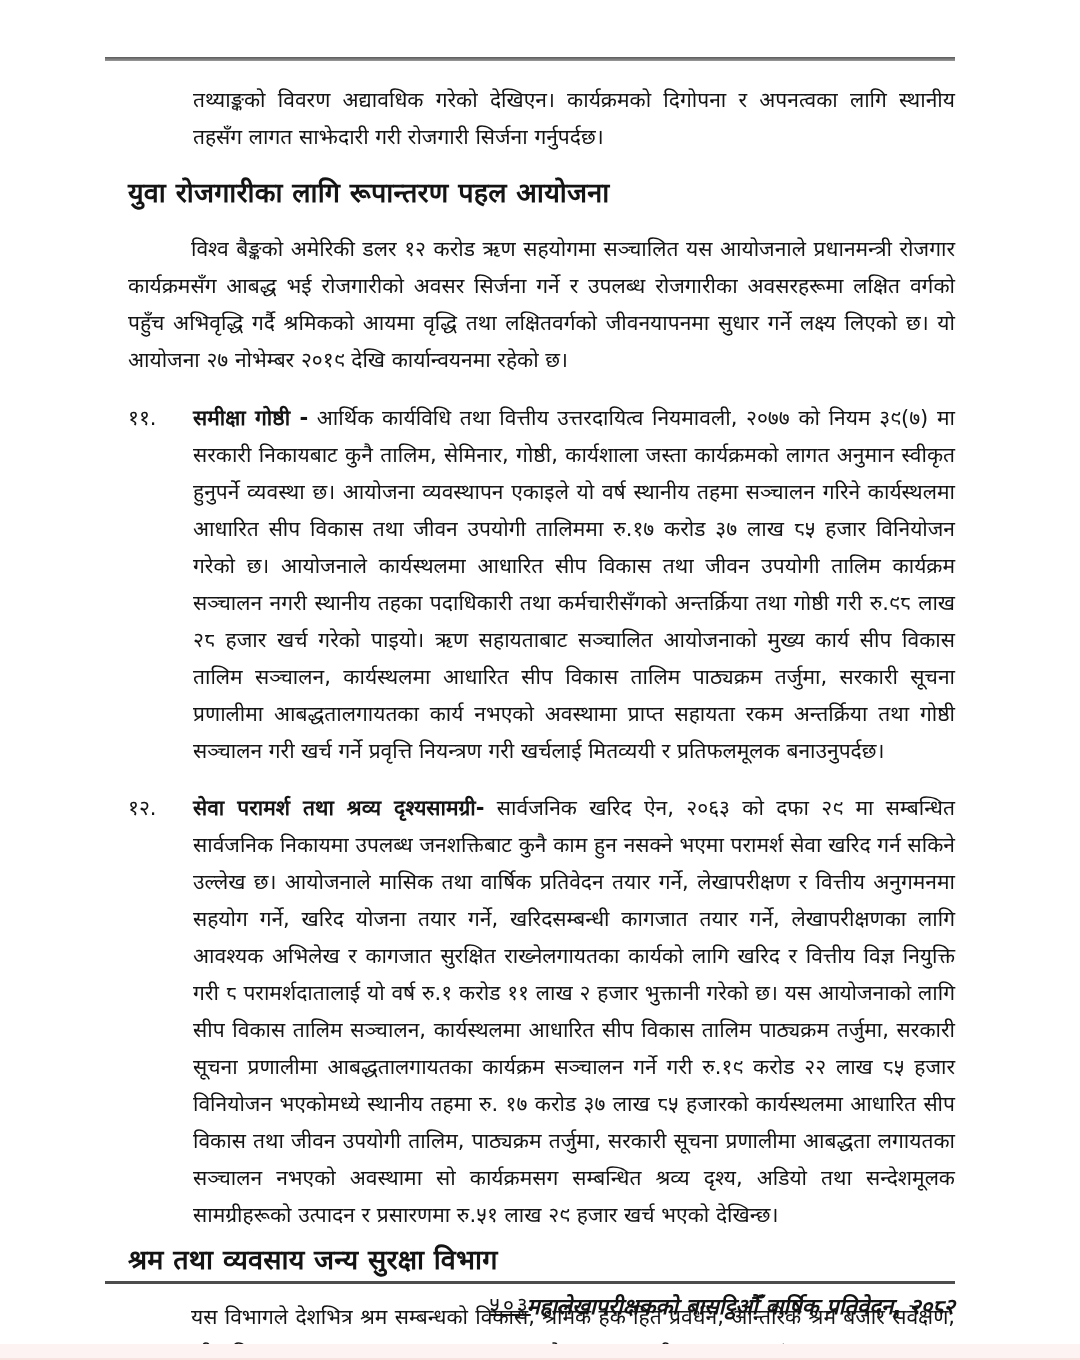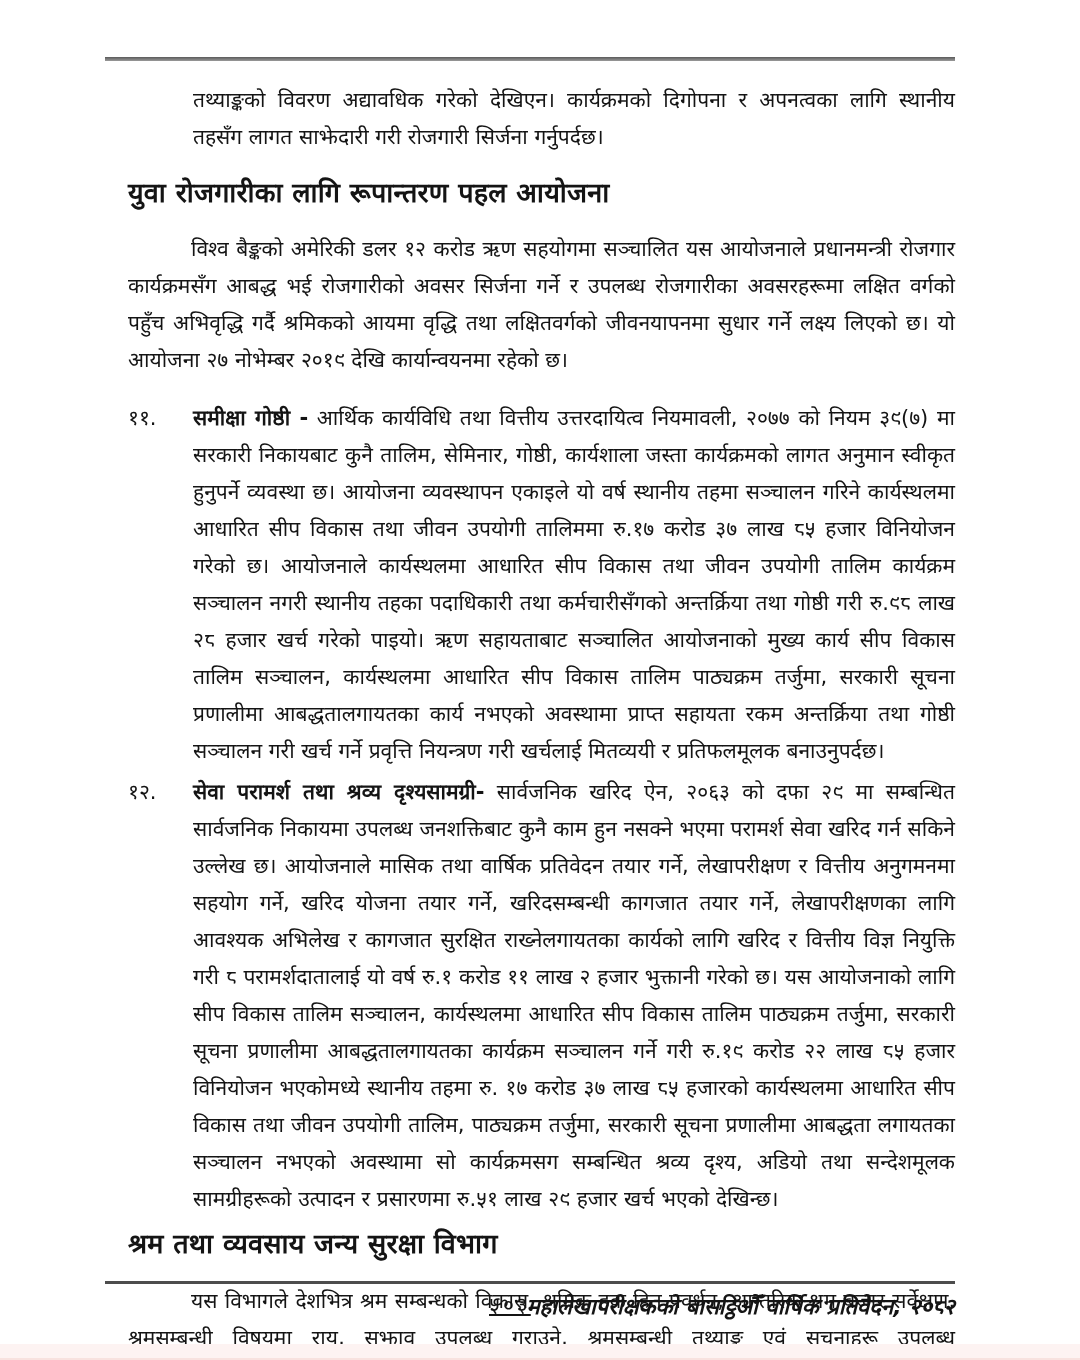--- a/index.html
+++ b/index.html
@@ -52,21 +52,21 @@
     font-weight: bold;
     text-align: left;
     letter-spacing: 0.2px;
   }
   .para-indent {
     margin-top: 16px;
     text-indent: 63px;
   }
   .numbered-item {
     position: relative;
-    margin-top: 4px;
+    margin-top: 20px;
     padding-left: 65px; 
   }
   .item-number {
     position: absolute;
     left: 0;
     top: 0;
   }
   .item-title {
     font-weight: bold;
   }

